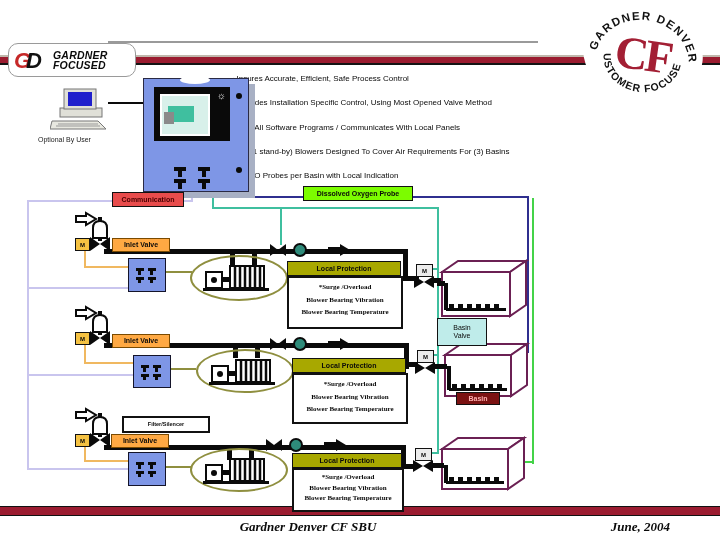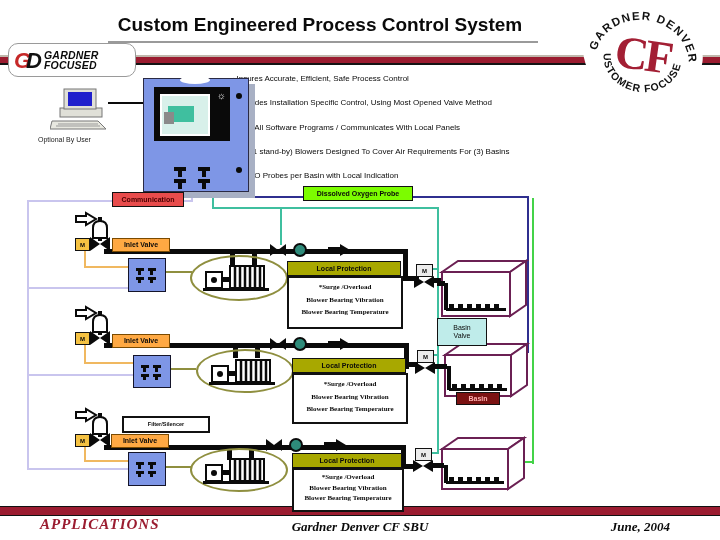--- a/index.html
+++ b/index.html
@@ -36,48 +36,47 @@
   .ico{position:absolute;z-index:3;}
   
   .title{position:absolute;left:100px;top:14px;width:440px;text-align:center;
          font-size:19px;font-weight:bold;z-index:5;}
   .title-rule{position:absolute;left:108px;top:41px;width:430px;height:2px;background:#9a9a9a;}
   .bar1{position:absolute;left:0;top:55px;width:720px;height:2px;background:#C0B8AC;}
   .bar2{position:absolute;left:0;top:57px;width:720px;height:6px;background:#9B1C30;}
   .bar3{position:absolute;left:0;top:63px;width:720px;height:2px;background:#141414;}
   .gdlogo{position:absolute;left:8px;top:43px;width:128px;height:34px;background:#fff;
           border:1px solid #9a9a9a;border-radius:10px;display:flex;align-items:center;z-index:6;padding-left:5px;box-sizing:border-box;}
-  .gdtext{font-style:italic;font-weight:900;font-size:10.5px;line-height:10.5px;letter-spacing:.2px;margin-left:0;}
+  .gdtext{font-style:italic;font-weight:900;font-size:10.5px;line-height:10.5px;letter-spacing:.2px;margin-left:9px;}
   .bullets{position:absolute;left:232px;top:0;z-index:3;}
   .bullet{position:absolute;font-size:8px;white-space:nowrap;}
   .bullet .mk{font-size:7px;margin-right:2px;}
   .optional{position:absolute;left:38px;top:136px;font-size:7px;color:#222;z-index:3;}
   .footer-bar{position:absolute;left:0;top:506px;width:720px;height:8px;background:#9B1C30;
               border-top:1px solid #111;border-bottom:1px solid #111;}
   .f-left{position:absolute;left:40px;top:516px;font-family:"Liberation Serif",serif;
           font-style:italic;font-weight:bold;font-size:15px;color:#9B1C30;letter-spacing:1px;z-index:5;}
-  .f-center{position:absolute;left:0;top:519px;width:720px;text-align:center;font-family:"Liberation Serif",serif;
+  .f-center{position:absolute;left:0;top:519px;width:616px;text-align:center;font-family:"Liberation Serif",serif;
             font-style:italic;font-weight:bold;font-size:13px;z-index:5;}
   .f-right{position:absolute;right:50px;top:519px;font-family:"Liberation Serif",serif;
            font-style:italic;font-weight:bold;font-size:13px;z-index:5;}
   
   .mpanel{position:absolute;left:143px;top:78px;width:104px;height:112px;background:#7E96E6;
           border:1px solid #2a2a44;box-shadow:6px 6px 0 #A8B0C4;z-index:4;}
   .mscreen{position:absolute;left:10px;top:8px;width:76px;height:54px;background:#0a0a0a;}
   .mdisp{position:absolute;left:6px;top:7px;width:46px;height:38px;background:#D8F0EA;border:2px solid #fff;}
   .sun{position:absolute;right:4px;top:3px;color:#fff;font-size:10px;}
   .notch{position:absolute;left:36px;top:-3px;width:30px;height:8px;background:#fff;border-radius:50%;}
   .screw{position:absolute;width:6px;height:6px;border-radius:50%;background:#0a0a0a;}
 </style>
 </head>
 <body>
 
 <div class="slide">
 
-  <div class="title">Custom Engineered Process Control System</div>
   <div class="title-rule"></div>
   <div class="bar1"></div>
   <div class="bar2"></div>
   <div class="bar3"></div>
 
   <div class="gdlogo">
     <svg width="30" height="26">
       <text x="0" y="21" font-family="Liberation Sans, sans-serif" font-style="italic" font-weight="900" font-size="22" fill="#C62828">G</text>
       <text x="12" y="21" font-family="Liberation Sans, sans-serif" font-style="italic" font-weight="900" font-size="22" fill="#111">D</text>
     </svg>
@@ -401,17 +400,16 @@
       <rect x="13" y="43" width="5" height="4"></rect>
         <rect x="22" y="43" width="5" height="4"></rect>
       <rect x="31" y="43" width="5" height="4"></rect>
         <rect x="40" y="43" width="5" height="4"></rect>
       <rect x="49" y="43" width="5" height="4"></rect>
         <rect x="58" y="43" width="5" height="4"></rect>
     </g>
   </svg>
 
   <div class="footer-bar"></div>
-  <div class="f-left">APPLICATIONS</div>
   <div class="f-center">Gardner Denver CF SBU</div>
   <div class="f-right">June, 2004</div>
 
 </div>
 
 </body></html>

